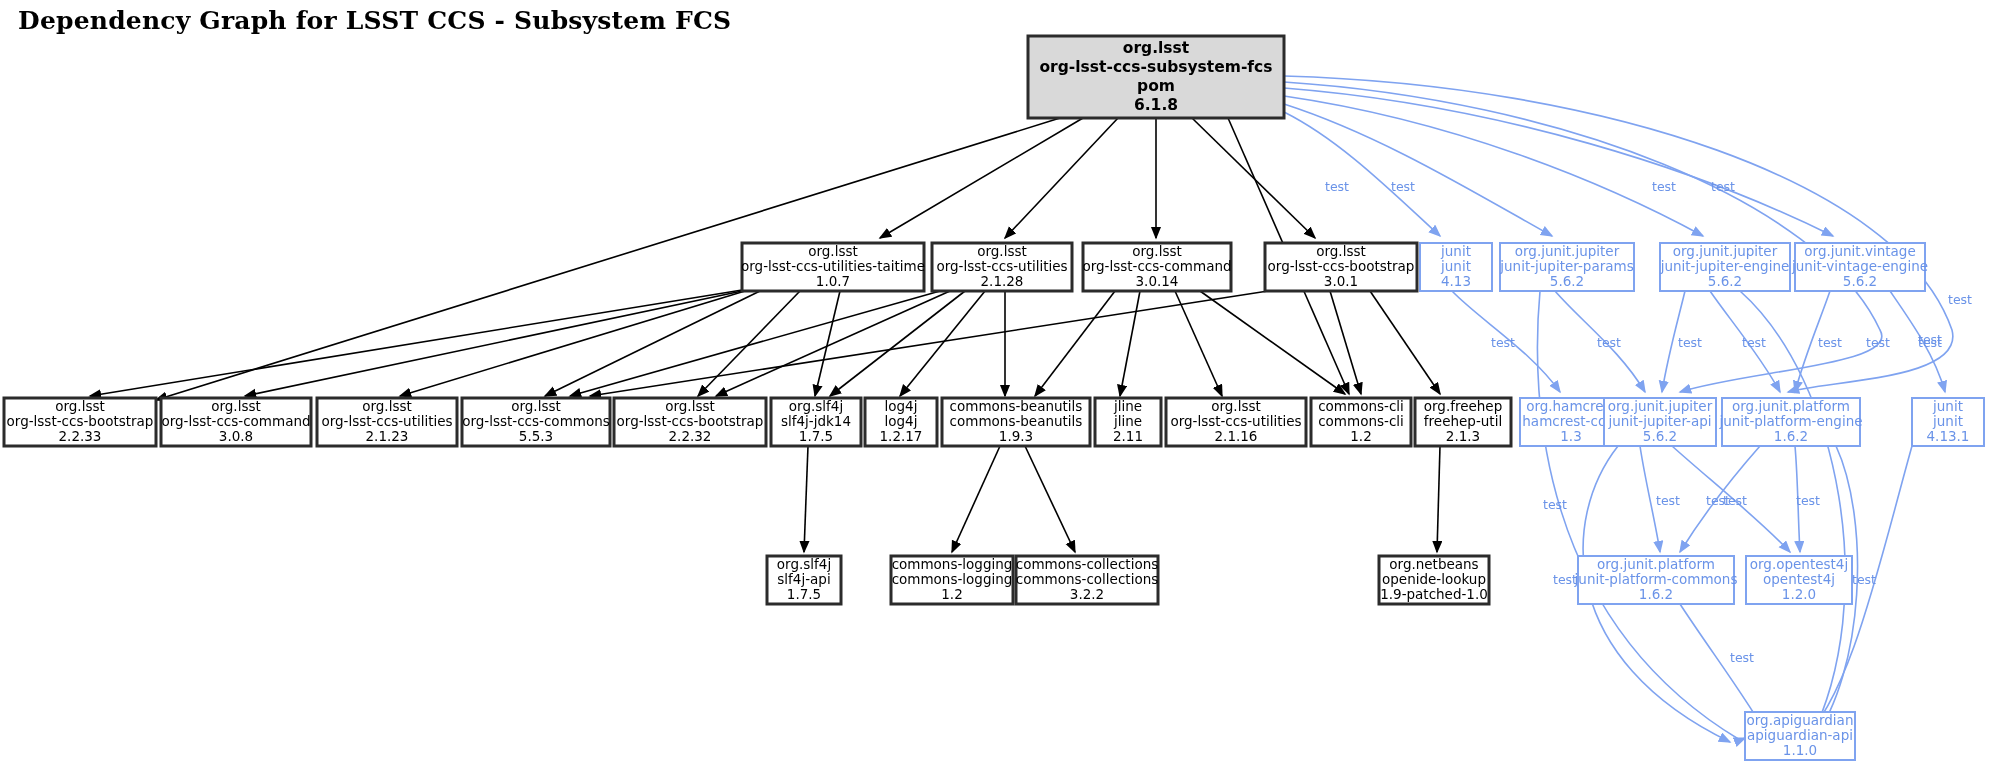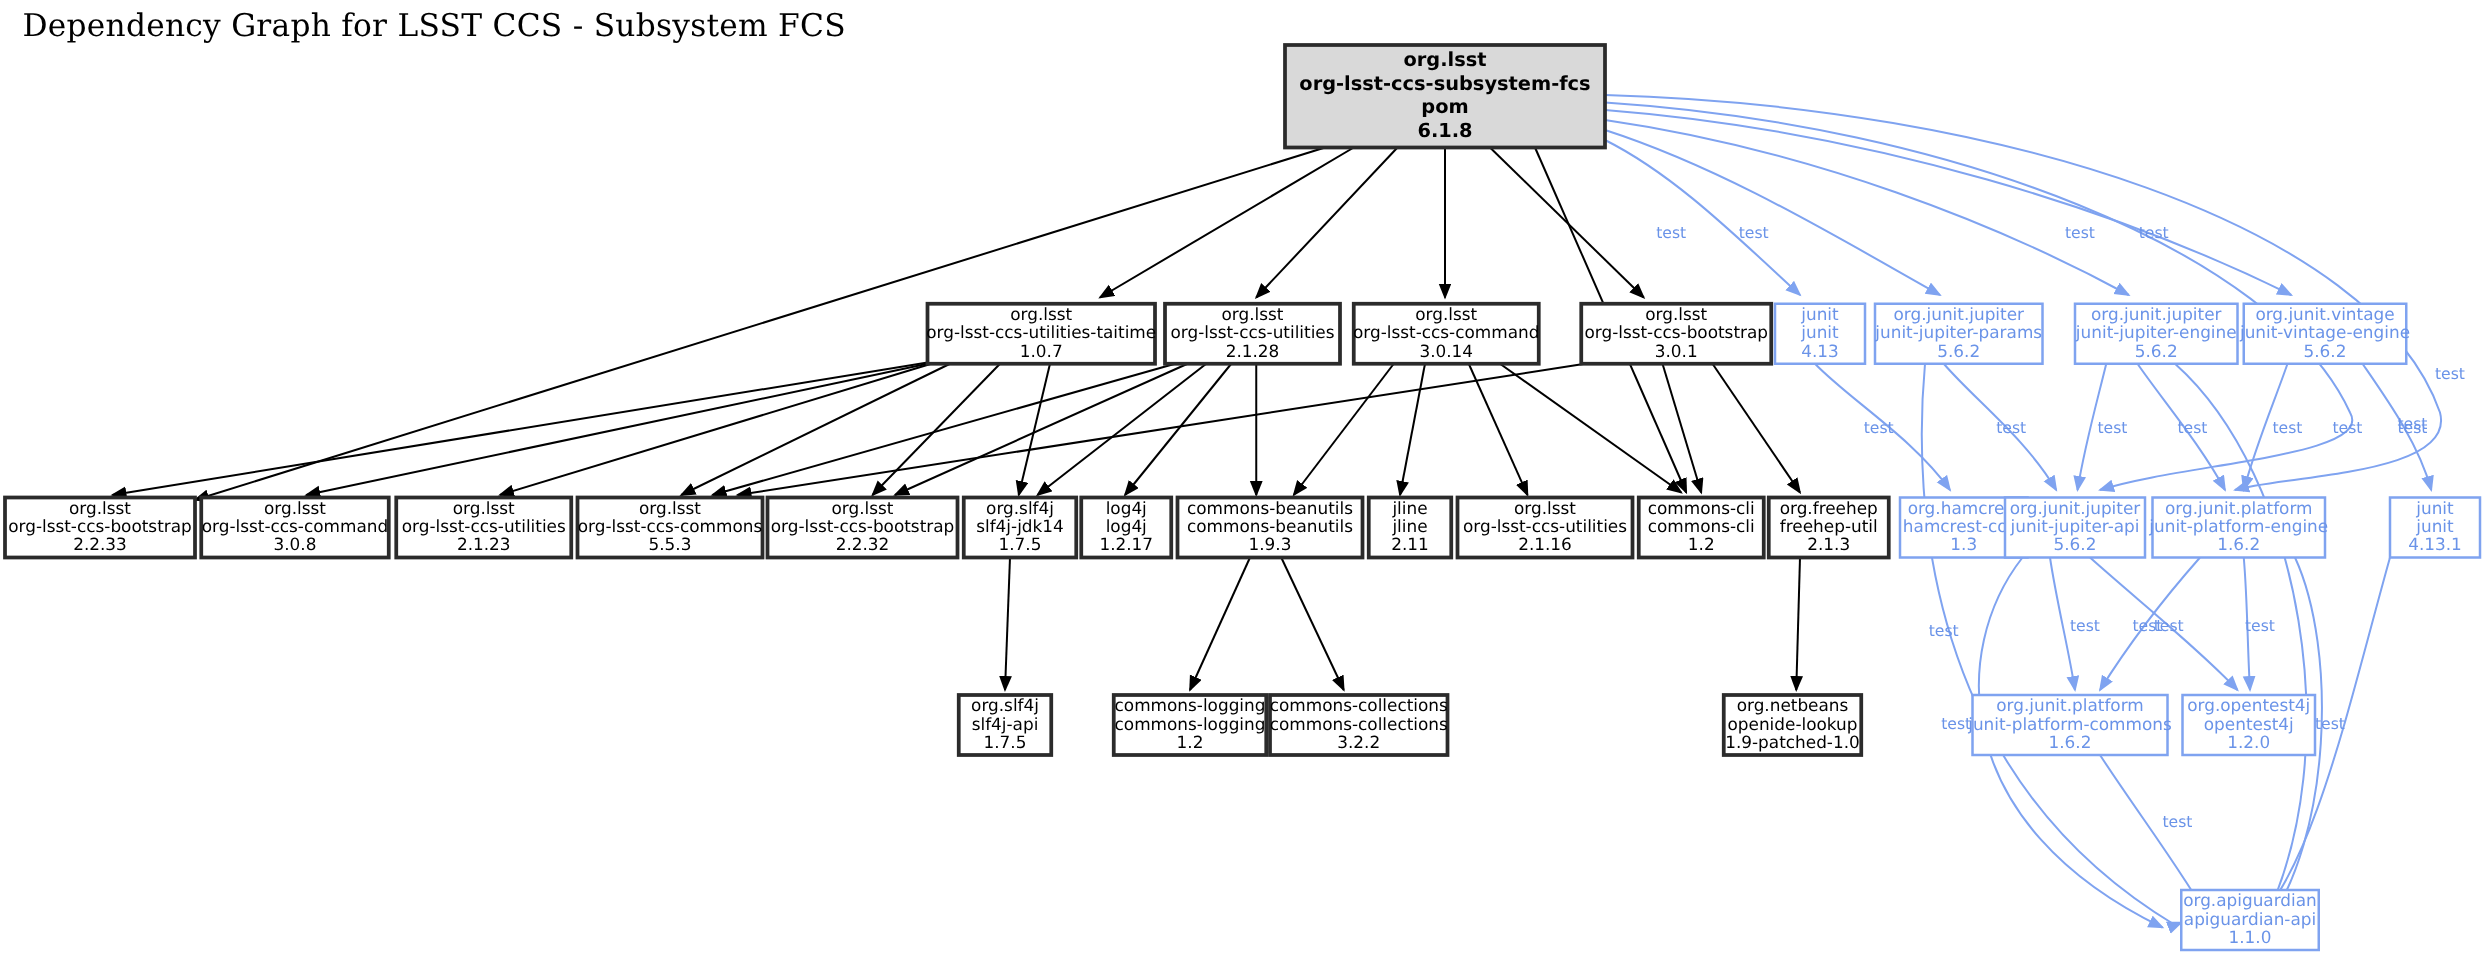--- a/index.html
+++ b/index.html
@@ -16,20 +16,21 @@
   }
   #graph-title {
     position: absolute;
     left: 18px;
     top: 6px;
     font-family: "DejaVu Serif", serif;
     font-size: 25px;
     color: #000000;
     white-space: nowrap;
     letter-spacing: 0.2px;
+    font-weight: bold;
   }
   #graph-canvas {
     position: absolute;
     left: 0;
     top: 0;
     width: 1993px;
     height: 768px;
     display: block;
   }
   .node-rect-black {

